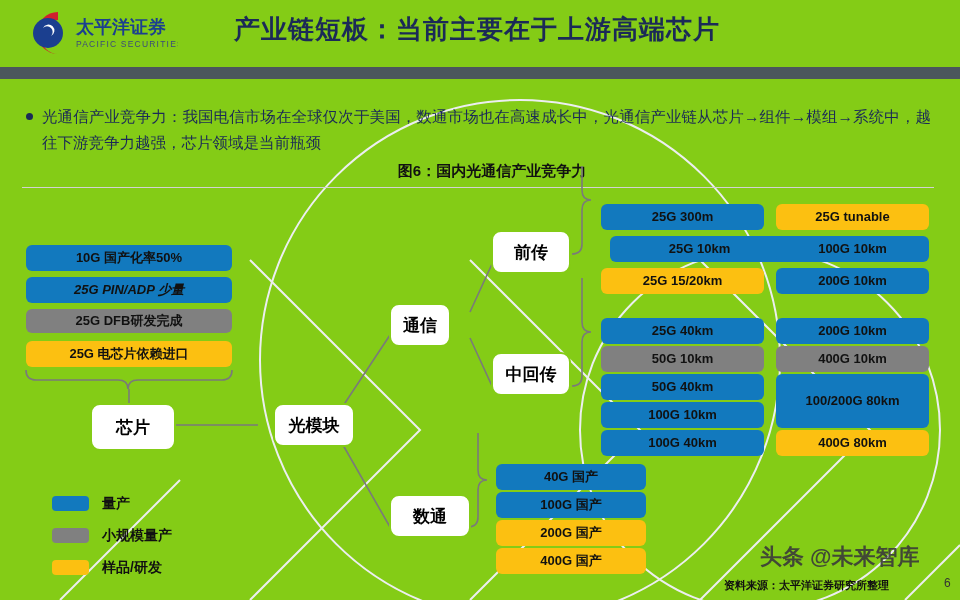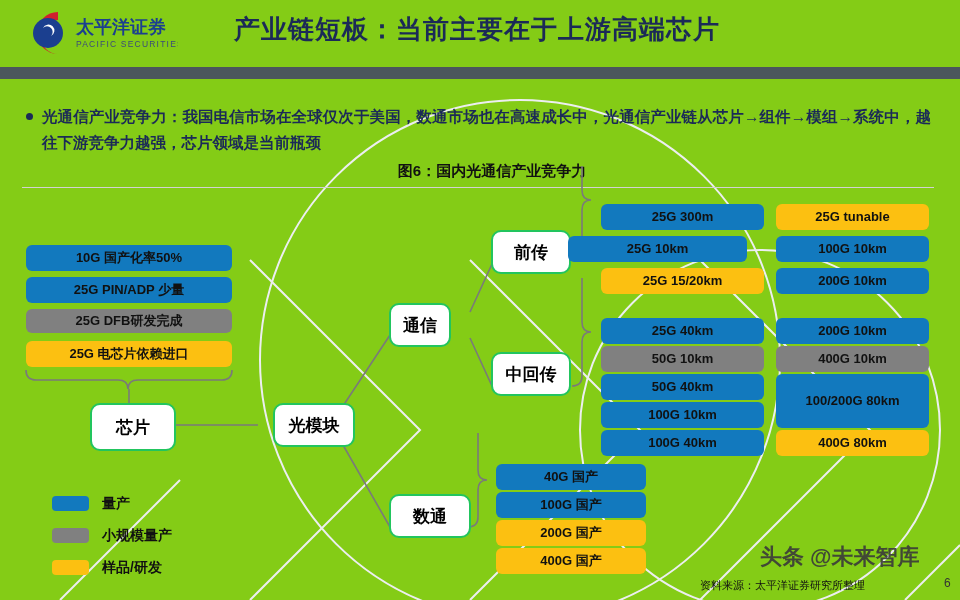--- a/index.html
+++ b/index.html
@@ -24,21 +24,21 @@
   .header-bar{position:absolute;left:0;top:67px;width:960px;height:12px;background:#4b575c;}
 
   
   .bullet-block{position:absolute;left:26px;top:104px;width:905px;}
   .bullet-dot{
     position:absolute;left:0;top:9px;width:7px;height:7px;border-radius:50%;
     background:#1b2a57;
   }
   .bullet-text{
     margin-left:16px;font-size:15.5px;line-height:26px;color:#1b2a57;
-    font-weight:bold;text-align:justify;
+    font-weight:normal;text-align:justify;
   }
 
   
   .fig-caption{
     position:absolute;left:12px;top:162px;width:960px;text-align:center;
     font-size:15px;font-weight:bold;color:#111;
   }
   .fig-rule{position:absolute;left:22px;top:187px;width:912px;height:1px;background:#d2d2d2;}
 
   
@@ -51,34 +51,34 @@
     border-radius:6px;font-weight:bold;color:#111;text-align:center;
     font-size:13px;line-height:16px;box-sizing:border-box;
   }
   .pill.blue{background:#1279be;}
   .pill.gray{background:#808080;}
   .pill.yellow{background:#fcc011;}
 
   
   .node{
     position:absolute;display:flex;align-items:center;justify-content:center;
-    border:2px solid #22c55e;border-radius:10px;background:#ffffff;
+    border:2px solid #84cc16;border-radius:10px;background:#ffffff;
     font-weight:bold;font-size:17px;color:#000;box-sizing:border-box;
   }
 
   
   .legend{position:absolute;left:52px;top:490px;}
   .legend-row{display:flex;align-items:center;height:27px;margin-bottom:5px;}
   .legend-sw{width:37px;height:15px;border-radius:4px;margin-right:13px;}
   .legend-label{font-size:14px;font-weight:bold;color:#111;}
 
   
   .source{
-    position:absolute;left:700px;top:578px;font-size:11px;color:#111;
-    font-weight:normal;white-space:nowrap;
+    position:absolute;left:724px;top:578px;font-size:11px;color:#111;
+    font-weight:bold;white-space:nowrap;
   }
   .page-num{position:absolute;left:944px;top:576px;font-size:12px;color:#333;}
   .watermark{
     position:absolute;left:760px;top:542px;font-size:22px;font-weight:bold;
     color:#3a3a3a;opacity:.9;white-space:nowrap;
   }
 </style>
 </head>
 <body>
 
@@ -135,33 +135,33 @@
 
         <path d="M 572 64 q 10 0 10 -10 L 582 20 q 0 -10 9 -10 q -9 0 -9 -10 L 582 -24"></path>
 
         <path d="M 572 196 q 10 0 10 -10 L 582 152 q 0 -10 9 -10 q -9 0 -9 -10 L 582 88"></path>
 
         <path d="M 468 337 q 10 0 10 -10 L 478 300 q 0 -10 9 -10 q -9 0 -9 -10 L 478 243"></path>
       </g>
     </svg>
 
     <div class="pill blue" style="left:26px;  top:55px;  width:206px;height:26px;">10G 国产化率50%</div>
-    <div class="pill blue" style="left:26px;  top:87px;  width:206px;height:26px;">25G PIN/ADP 少量</div>
+    <div class="pill blue" style="left:26px;  top:87px;  width:206px;height:26px;font-style:italic;">25G PIN/ADP 少量</div>
     <div class="pill gray" style="left:26px;  top:119px; width:206px;height:24px;">25G DFB研发完成</div>
     <div class="pill yellow" style="left:26px;  top:151px; width:206px;height:26px;">25G 电芯片依赖进口</div>
 
     <div class="node" style="left:90px; top:213px; width:86px;height:48px;">芯片</div>
     <div class="node" style="left:257px;top:213px; width:82px;height:44px;margin-left:16px;">光模块</div>
     <div class="node" style="left:389px;top:113px; width:62px;height:44px;">通信</div>
     <div class="node" style="left:389px;top:304px; width:82px;height:44px;">数通</div>
     <div class="node" style="left:491px;top:40px;  width:80px;height:44px;">前传</div>
     <div class="node" style="left:491px;top:162px; width:80px;height:44px;">中回传</div>
 
     <div class="pill blue" style="left:601px;top:14px; width:163px;height:26px;">25G 300m</div>
-    <div class="pill blue" style="left:568px;top:46px; width:179px;height:26px;">25G 10km</div>
+    <div class="pill blue" style="left:610px;top:46px; width:179px;height:26px;">25G 10km</div>
     <div class="pill yellow" style="left:601px;top:78px; width:163px;height:26px;">25G 15/20km</div>
 
     <div class="pill yellow" style="left:776px;top:14px; width:153px;height:26px;">25G tunable</div>
     <div class="pill blue" style="left:776px;top:46px; width:153px;height:26px;">100G 10km</div>
     <div class="pill blue" style="left:776px;top:78px; width:153px;height:26px;">200G 10km</div>
 
     <div class="pill blue" style="left:601px;top:128px;width:163px;height:26px;">25G 40km</div>
     <div class="pill gray" style="left:601px;top:156px;width:163px;height:26px;">50G 10km</div>
     <div class="pill blue" style="left:601px;top:184px;width:163px;height:26px;">50G 40km</div>
     <div class="pill blue" style="left:601px;top:212px;width:163px;height:26px;">100G 10km</div>

